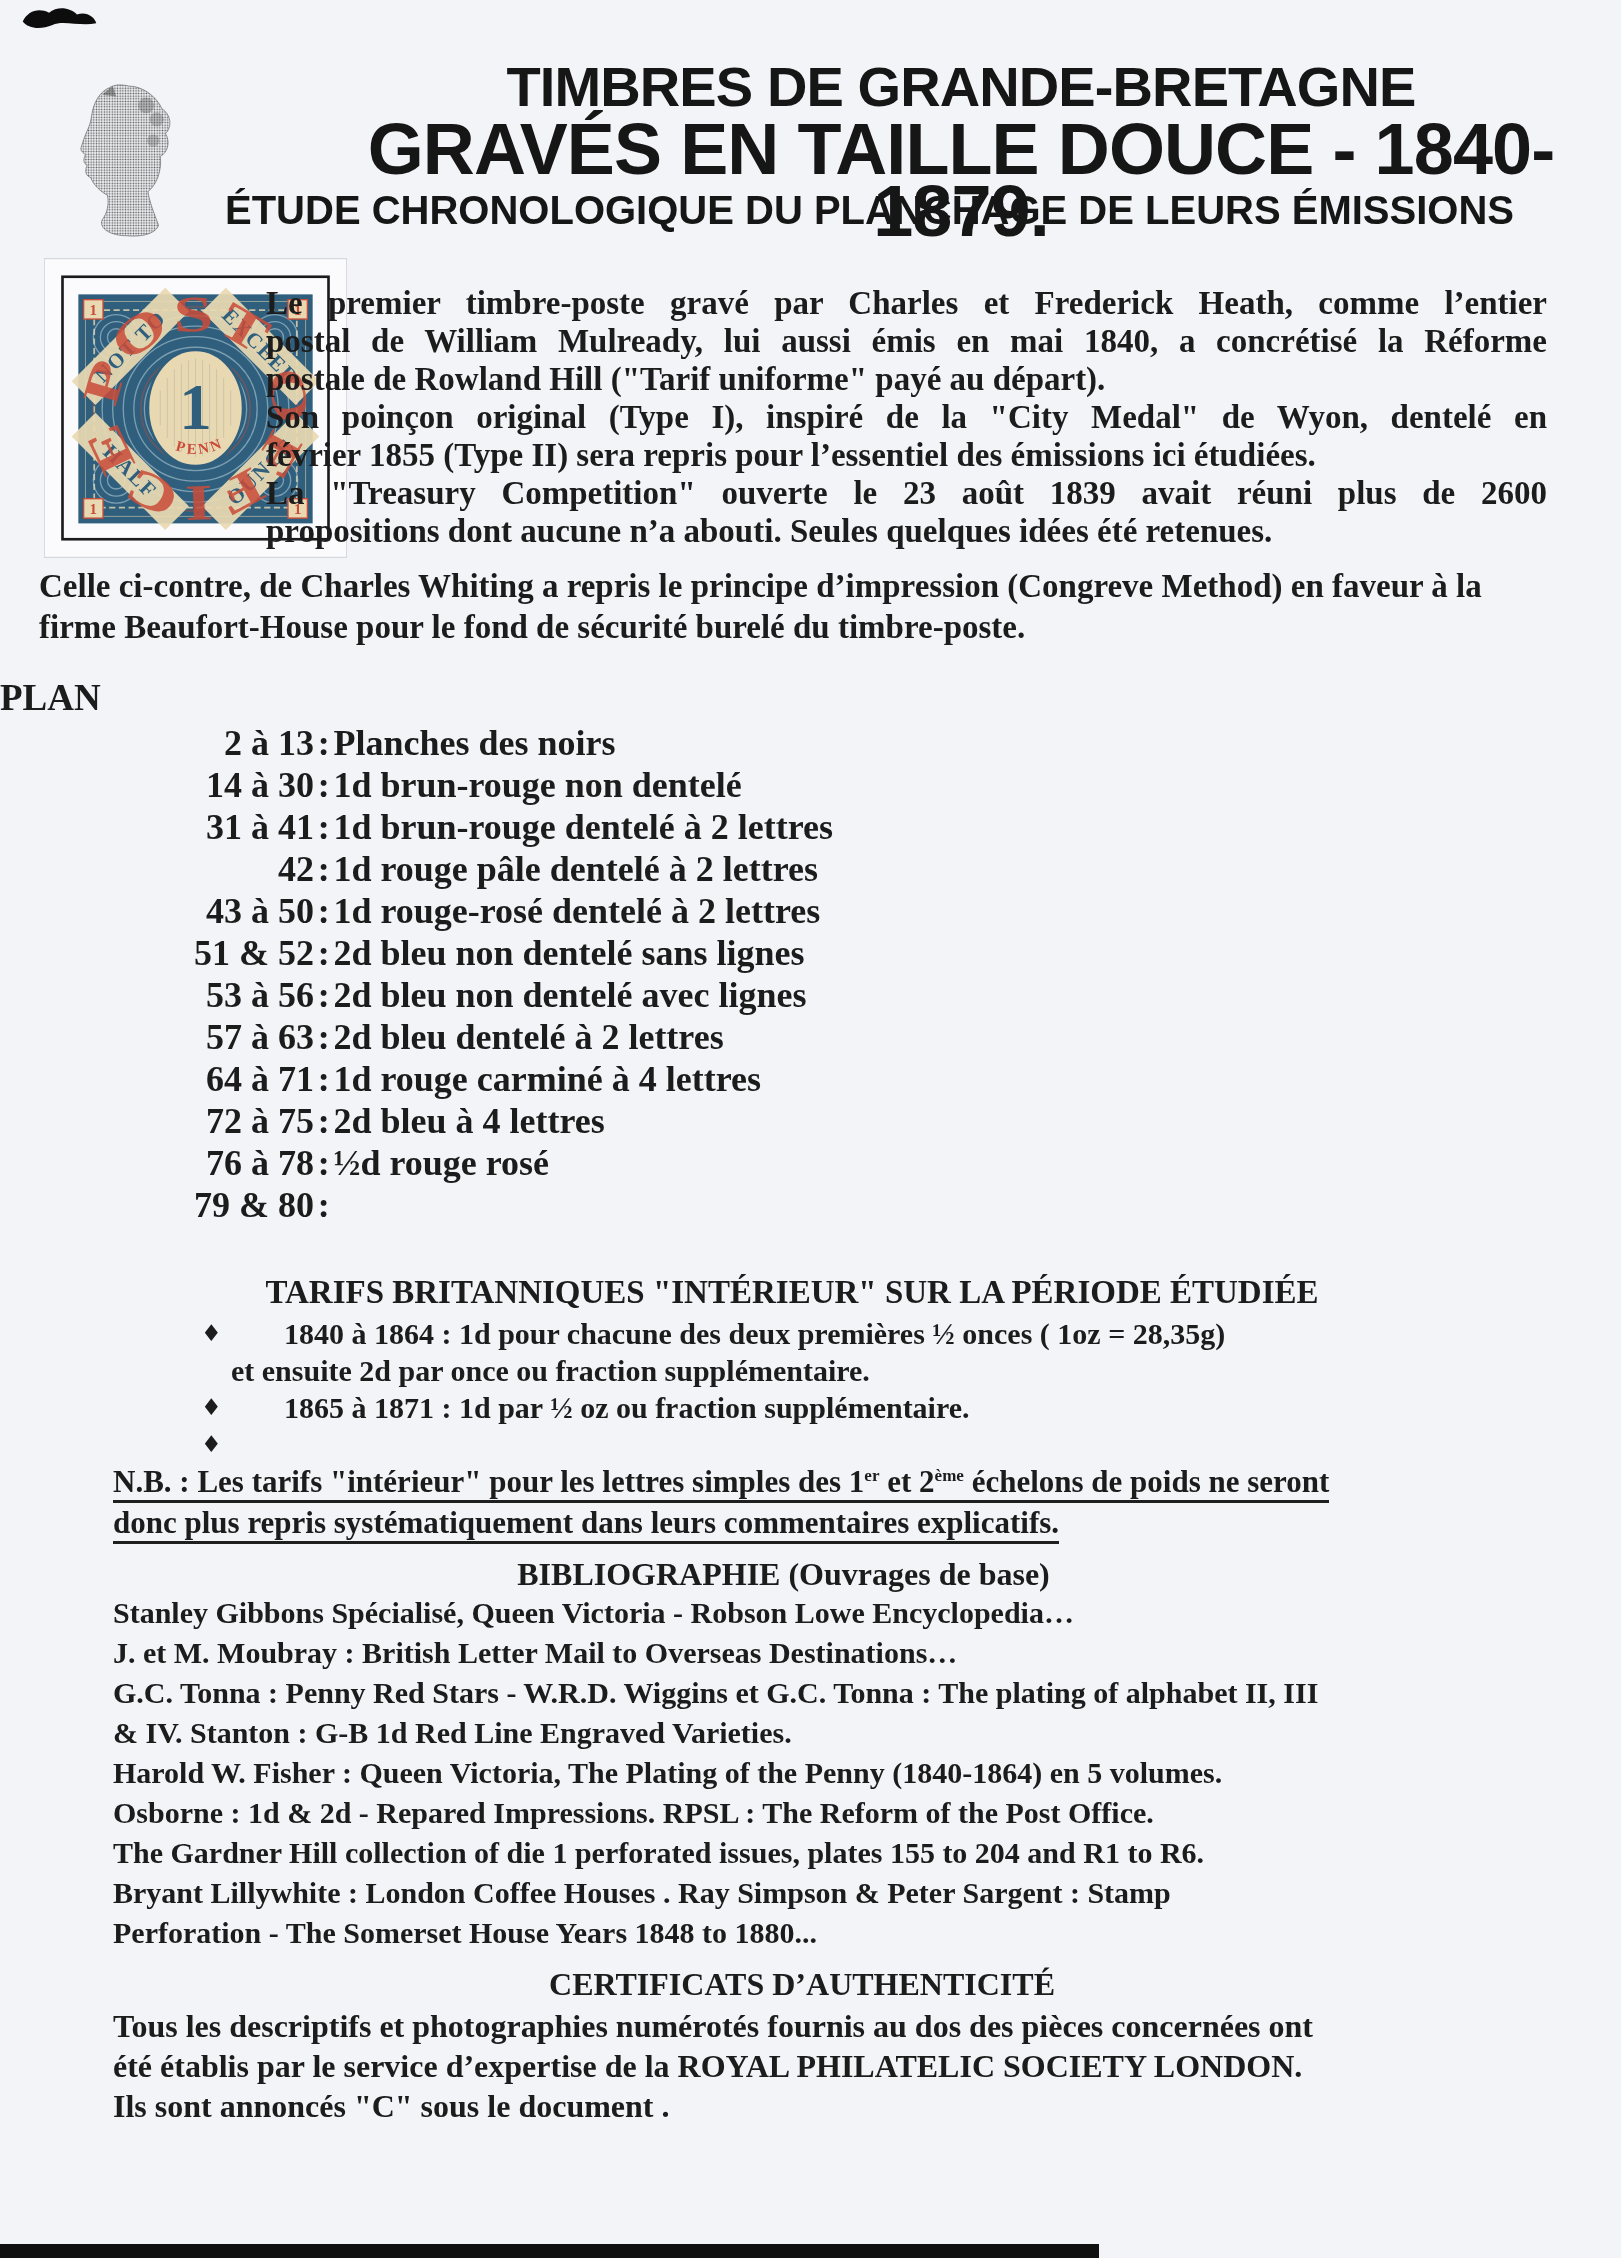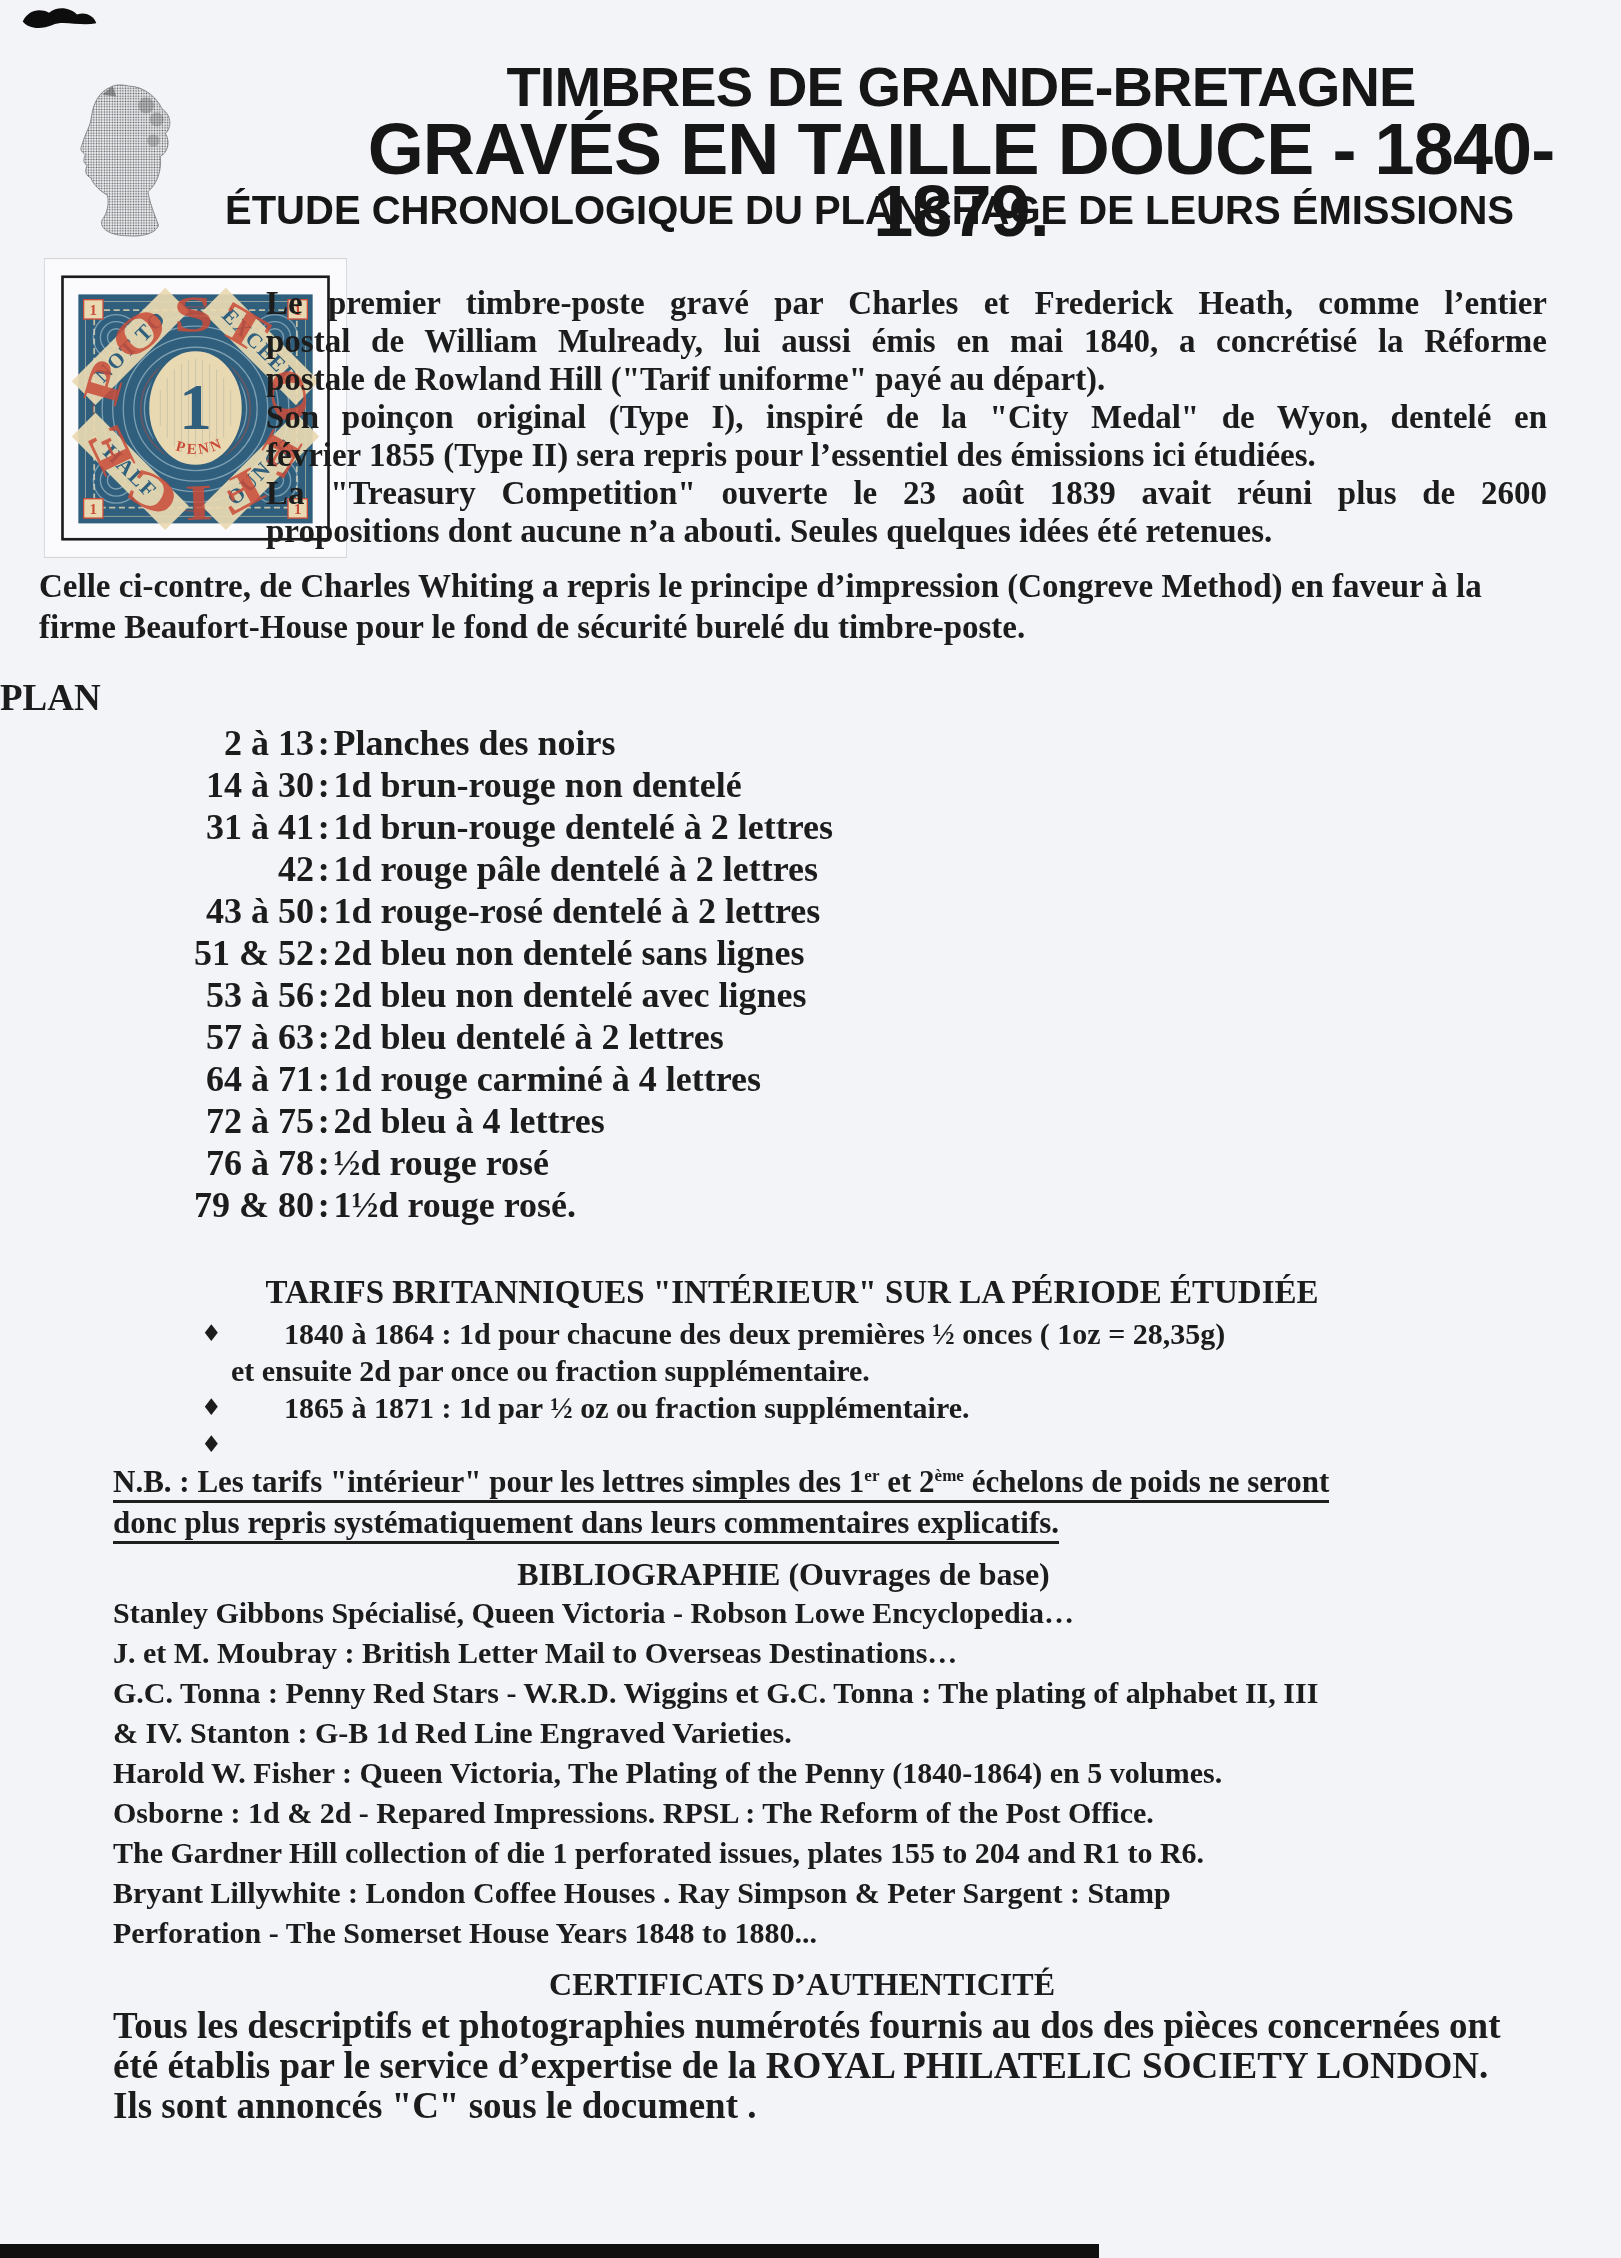--- a/index.html
+++ b/index.html
@@ -34,21 +34,21 @@
   .nb{left:113px;top:1461px;width:1341px;font-size:31px;font-weight:700;}
   .nb .row{line-height:41px;}
   .nb .u{border-bottom:3.5px solid #1f1f1f;padding-bottom:0.9px;}
   sup{font-size:0.55em;vertical-align:super;line-height:0;}
   
   .biblio-heading{left:0px;top:1556px;width:1567px;text-align:center;font-size:32px;font-weight:700;}
   .biblio{left:113px;top:1593px;width:1412px;font-size:30px;font-weight:700;}
   .biblio .line{line-height:40px;}
   
   .cert-heading{left:0px;top:1966px;width:1588px;text-align:center;font-size:32px;font-weight:700;padding-left:8px;}
-  .cert{left:113px;top:2006px;width:1447px;font-size:37px;font-weight:700;}
+  .cert{left:113px;top:2006px;width:1447px;font-size:32px;font-weight:700;}
   .cert .line{line-height:40px;}
   
   .bottom-bar{left:0;top:2244px;width:1099px;height:14px;background:#101010;}
 </style>
 </head>
 <body>
 
 <div class="page">
 
   <svg class="abs" style="left:19.4px;top:3.5px;" width="81" height="28" viewBox="0 0 92 32">
@@ -227,21 +227,20 @@
       <span class="plan-desc">2d bleu à 4 lettres</span>
     </div>
     <div class="plan-row">
       <span class="plan-range">76 à 78</span>
       <span class="plan-sep">:</span>
       <span class="plan-desc">½d rouge rosé</span>
     </div>
     <div class="plan-row">
       <span class="plan-range">79 &amp; 80</span>
       <span class="plan-sep">:</span>
-      <span class="plan-desc">1½d rouge rosé.</span>
     </div>
   </div>
 
   <div class="abs tarifs-heading">TARIFS BRITANNIQUES "INTÉRIEUR" SUR LA PÉRIODE ÉTUDIÉE</div>
   <div class="abs tarifs">
     <div class="trow">
       <span class="diamond">♦</span>
       <span>1840 à 1864 : 1d pour chacune des deux premières ½ onces ( 1oz = 28,35g)</span>
     </div>
     <div class="trow cont">

